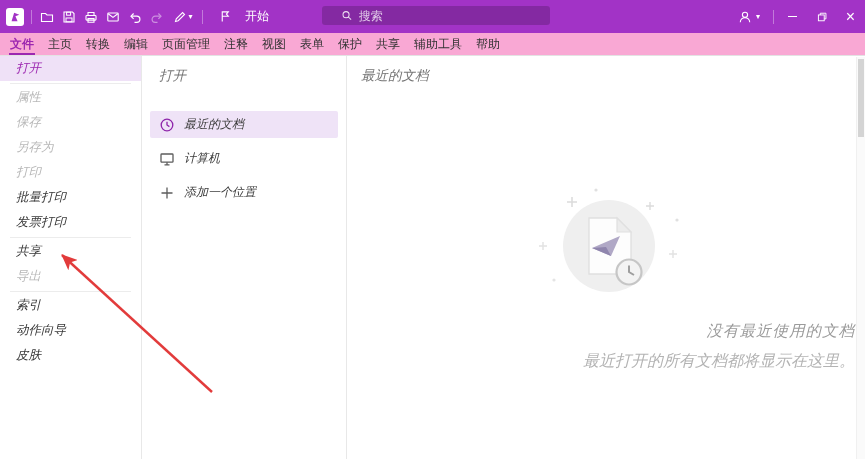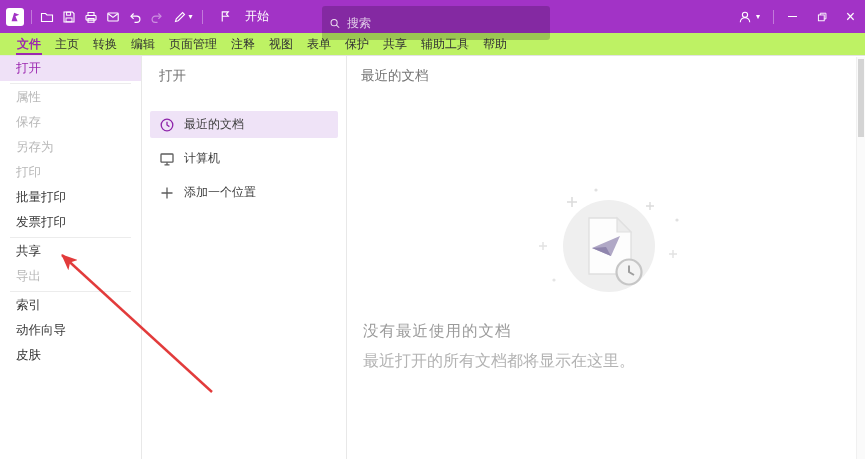--- a/index.html
+++ b/index.html
@@ -9,51 +9,51 @@
 
   
   .titlebar { height:33px; background:#A233C6; position:relative; display:flex; align-items:center; padding-left:6px; color:#fff; }
   .tb-left { display:flex; align-items:center; }
   .logo { width:18px; height:18px; background:#fff; border-radius:3px; display:flex; align-items:center; justify-content:center; margin-right:3px; }
   .tb-sep { width:1px; height:14px; background:rgba(255,255,255,.35); margin:0 4px; }
   .tb-btn { width:22px; height:26px; display:flex; align-items:center; justify-content:center; background:none; border:none; color:#fff; padding:0; cursor:pointer; }
   .tb-btn.dim { opacity:.45; }
   .caret { font-size:8px; margin-left:1px; color:#fff; }
   .start-tab { display:flex; align-items:center; gap:13px; font-size:12px; padding:0 12px; height:33px; cursor:pointer; }
-  .search { position:absolute; left:322px; top:6px; width:228px; height:34px; background:rgba(0,0,0,.18); border-radius:3px; display:flex; align-items:center; padding:0 7px; gap:6px; }
+  .search { position:absolute; left:322px; top:6px; width:228px; height:19px; background:rgba(0,0,0,.18); border-radius:3px; display:flex; align-items:center; padding:0 19px; gap:6px; }
   .search input { background:transparent; border:none; outline:none; color:#fff; font-size:12px; width:100%; }
   .search input::placeholder { color:rgba(255,255,255,.75); }
   .tb-right { position:absolute; right:0; top:0; height:33px; display:flex; align-items:center; }
   .account { display:flex; align-items:center; gap:3px; padding:0 9px; height:33px; cursor:pointer; }
   .win-btn { width:29px; height:33px; display:flex; align-items:center; justify-content:center; background:none; border:none; color:#fff; cursor:pointer; font-size:15px; }
   .min-glyph { width:9px; height:1px; background:#fff; display:block; }
 
   
-  .menubar { height:23px; display:flex; align-items:flex-end; padding-left:10px; border-bottom:1px solid #E3E3E3; background:#bef264; }
+  .menubar { height:23px; display:flex; align-items:flex-end; padding-left:3px; border-bottom:1px solid #E3E3E3; background:#f9a8d4; }
   .menu-item { font-size:12px; color:#333; padding:0 7px; line-height:22px; position:relative; cursor:pointer; white-space:nowrap; }
   .menu-item.active { color:#9C27B0; font-weight:bold; }
   .menu-item.active::after { content:""; position:absolute; left:6px; right:6px; bottom:0; height:2px; background:#9C27B0; }
 
   
-  .content { display:flex; height:403px; background:#fff; }
+  .content { display:flex; height:403px; background:#fff;font-style:italic; }
 
   .sidebar { width:142px; flex-shrink:0; border-right:1px solid #E8E8E8; overflow:hidden; padding-top:0; }
   .side-item { height:25px; line-height:25px; padding-left:16px; font-size:12.5px; color:#383838; cursor:pointer; white-space:nowrap; }
   .side-item.selected { background:#EFE1F7; color:#9C27B0; }
   .side-item.disabled { color:#B8B8B8; cursor:default; }
   .side-divider { height:1px; background:#ECECEC; margin:1.5px 10px; }
 
   .open-panel { width:205px; flex-shrink:0; border-right:1px solid #E8E8E8; padding:11px 8px 0 17px; }
   .panel-title { font-size:13.5px; color:#757575; }
   .open-list { margin-top:26px; margin-left:-9px; display:flex; flex-direction:column; gap:7px; }
   .open-item { display:flex; align-items:center; gap:9px; height:27px; padding:0 9px; border-radius:2px; font-size:12px; color:#3C3C3C; cursor:pointer; }
   .open-item.selected { background:#EFE3F7; }
 
   .recent-panel { flex:1; position:relative; padding:11px 0 0 14px; }
-  .empty-state { position:absolute; top:128px; left:16px; right:10px; text-align:left; }
+  .empty-state { position:absolute; top:128px; left:16px; right:10px; text-align:right; }
   .empty-title { margin-top:12px; font-size:15.5px; color:#9B9B9B; letter-spacing:1px; }
   .empty-sub { margin-top:9px; font-size:16px; color:#B3B3B3; }
 
   
   .scrollbar { position:absolute; right:0; top:57px; bottom:0; width:9px; background:#FAFAFA; border-left:1px solid #F0F0F0; }
   .scroll-thumb { position:absolute; top:2px; left:1px; right:1px; height:78px; background:#D4D4D4; cursor:pointer; }
 
   
   .arrow-overlay { position:absolute; left:0; top:0; width:865px; height:459px; pointer-events:none; z-index:60; }
 

